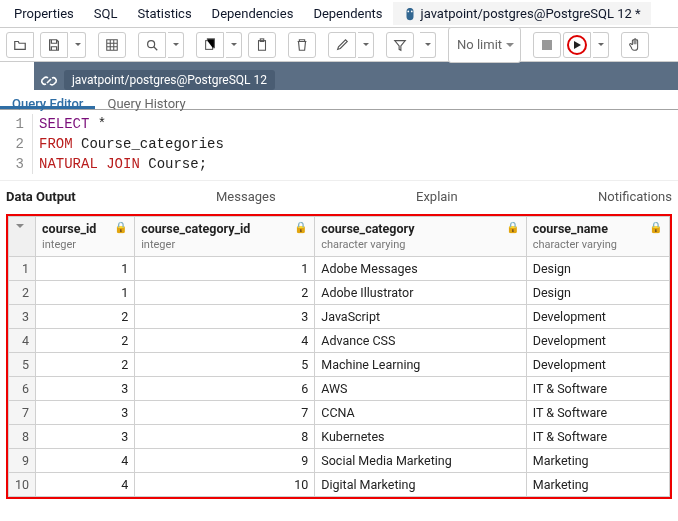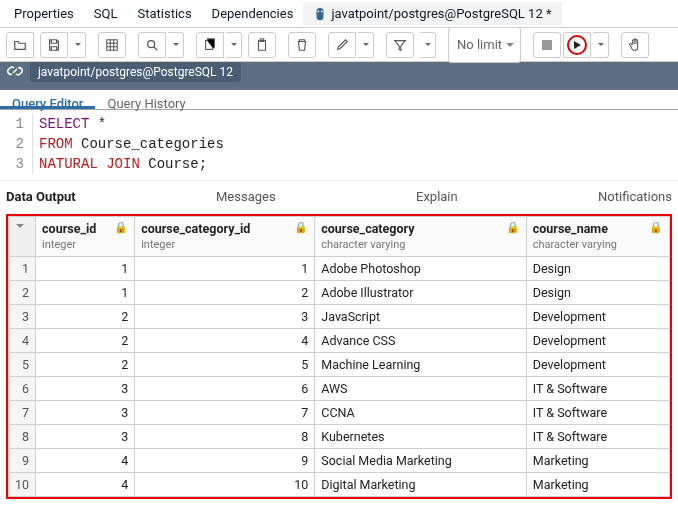--- a/index.html
+++ b/index.html
@@ -15,21 +15,21 @@
     .toolbar { display: flex; align-items: center; border-bottom: 1px solid #ccc; height: 34px; padding: 0 6px; gap: 2px; }
     .tbtn { width: 28px; height: 26px; border: 1px solid #ccc; background: #fff; border-radius: 3px; display: flex; align-items: center; justify-content: center; cursor: pointer; }
     .tbtn-drop { width: 16px; border-left: none; border-top-left-radius: 0; border-bottom-left-radius: 0; }
     .tbtn-main { border-top-right-radius: 0; border-bottom-right-radius: 0; }
     .tsep { width: 8px; }
     .tselect { height: 36px; border: 1px solid #ccc; border-radius: 3px; padding: 0 18px 0 8px; background: #fff; color: #666; display: flex; align-items: center; position: relative; }
     .tselect::after { content: ""; position: absolute; right: 6px; top: 50%; margin-top: -2px; border: 4px solid transparent; border-top-color: #888; }
     .play-circle { border: 2px solid #d00; border-radius: 50%; width: 20px; height: 20px; display: flex; align-items: center; justify-content: center; }
     
     
-    .pathbar { display: flex; align-items: flex-start; background: #5b6e84; color: #fff; height: 28px; padding: 0 6px; gap: 6px; }
+    .pathbar { display: flex; align-items: flex-end; background: #5b6e84; color: #fff; height: 28px; padding: 0 6px; gap: 6px; margin-left: 34px; }
     .pathbar .chip { background: #4a5d73; padding: 3px 8px; border-radius: 3px; font-size: 12px; }
     .pathbar .link-icon { width: 18px; height: 18px; color: #fff; }
     
     
     .editor-tabs { display: flex; border-bottom: 1px solid #a3a3a3; height: 20px; }
     .editor-tab { padding: 6px 12px; color: #2f6ea5; cursor: pointer; }
     .editor-tab.active { color: #2f6ea5; border-bottom: 3px solid #2f6ea5; font-weight: 500; }
     .editor-tab.inactive { color: #666; }
     
     
@@ -61,20 +61,21 @@
     svg { display: block; }
   </style>
 </head>
 <body>
 
 <div class="top-tabs">
   <div class="top-tab">Properties</div>
   <div class="top-tab">SQL</div>
   <div class="top-tab">Statistics</div>
   <div class="top-tab">Dependencies</div>
+  <div class="top-tab">Dependents</div>
   <div class="top-tab active">
     <span class="pg-icon">
       <svg viewBox="0 0 16 16">
           <path fill="#336791" d="M8 1C4 1 4 4 4 6v4c0 2 0 5 4 5s4-3 4-5V6c0-2 0-5-4-5z"></path>
           <circle cx="6" cy="5" r="1" fill="#fff"></circle>
           <circle cx="10" cy="5" r="1" fill="#fff"></circle>
         </svg>
     </span>
     <span>javatpoint/postgres@PostgreSQL 12 *</span>
   </div>
@@ -237,21 +238,21 @@
         <th><span class="lock">🔒</span><span class="colname">course_category_id</span><span class="coltype">integer</span></th>
         <th><span class="lock">🔒</span><span class="colname">course_category</span><span class="coltype">character varying</span></th>
         <th><span class="lock">🔒</span><span class="colname">course_name</span><span class="coltype">character varying</span></th>
       </tr>
     </thead>
     <tbody id="grid-body">
         <tr>
           <th>1</th>
           <td class="numcell">1</td>
           <td class="numcell">1</td>
-          <td>Adobe Photoshop</td>
+          <td>Adobe Messages</td>
           <td>Design</td>
         </tr>
         <tr>
           <th>2</th>
           <td class="numcell">1</td>
           <td class="numcell">2</td>
           <td>Adobe Illustrator</td>
           <td>Design</td>
         </tr>
         <tr>

